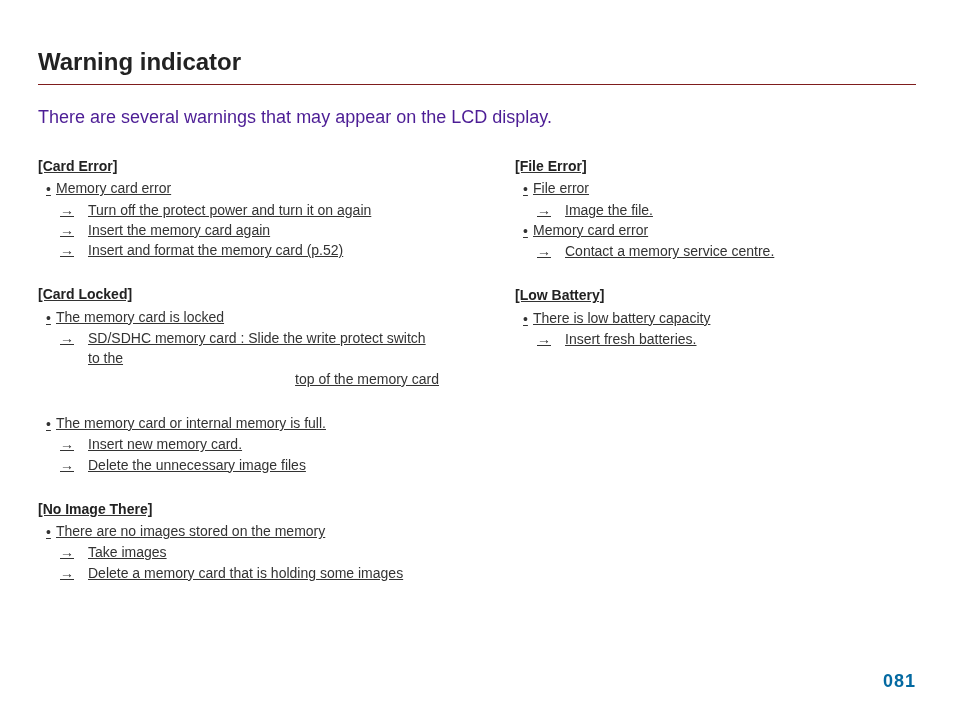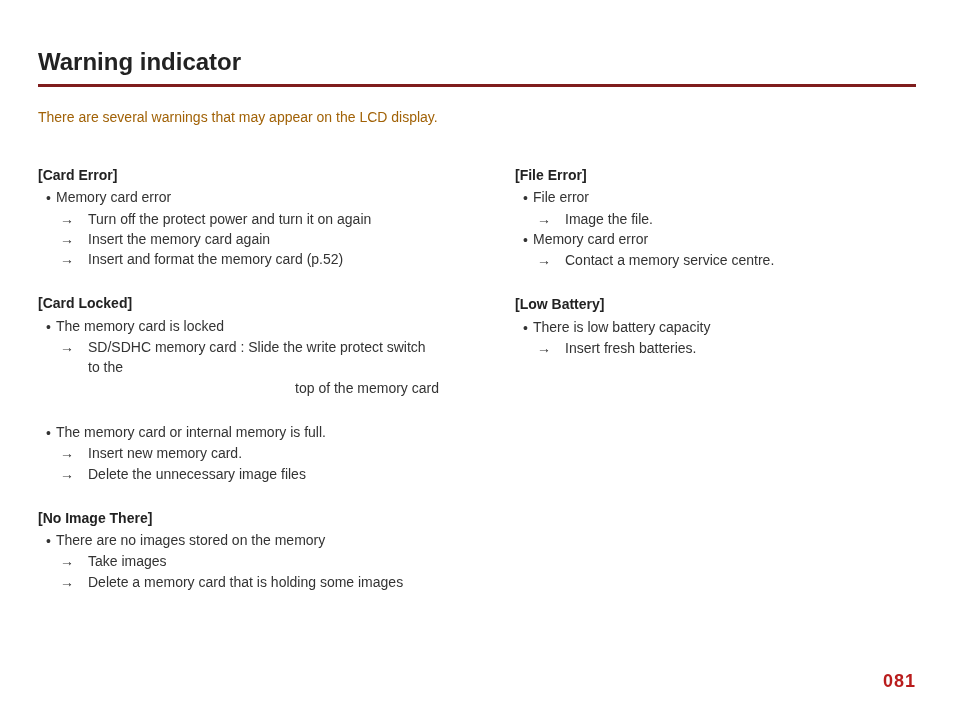--- a/index.html
+++ b/index.html
@@ -12,31 +12,32 @@
       position: relative;
     }
     .page {
       padding: 48px 38px 0 38px;
     }
     .title {
       font-size: 24px;
       font-weight: bold;
       color: #222;
       padding-bottom: 8px;
-      border-bottom: 3px solid #7f1d1d;
+      border-bottom: 1px solid #7f1d1d;
       margin-bottom: 22px;
     }
     .intro {
-      font-size: 14px;
-      color: #a16207;
-      margin-bottom: 40px;
+      font-size: 18px;
+      color: #4c1d95;
+      margin-bottom: 28px;
     }
     .columns {
       display: flex;
       gap: 76px;
+      text-decoration: underline;
     }
     .col {
       flex: 1;
     }
     .section {
       margin-bottom: 24px;
       font-size: 14px;
       line-height: 1.45;
     }
     .section-head {
@@ -62,21 +63,21 @@
     }
     .arrow-text { flex: 1; }
     .arrow-cont {
       padding-left: 196px;
       text-align: right;
     }
     .page-num {
       position: absolute;
       right: 38px;
       bottom: 28px;
-      color: #b91c1c;
+      color: #0369a1;
       font-weight: bold;
       font-size: 18px;
       letter-spacing: 1px;
     }
   </style>
 </head>
 <body>
 
 <div class="page">
   <h1 class="title">Warning indicator</h1>

